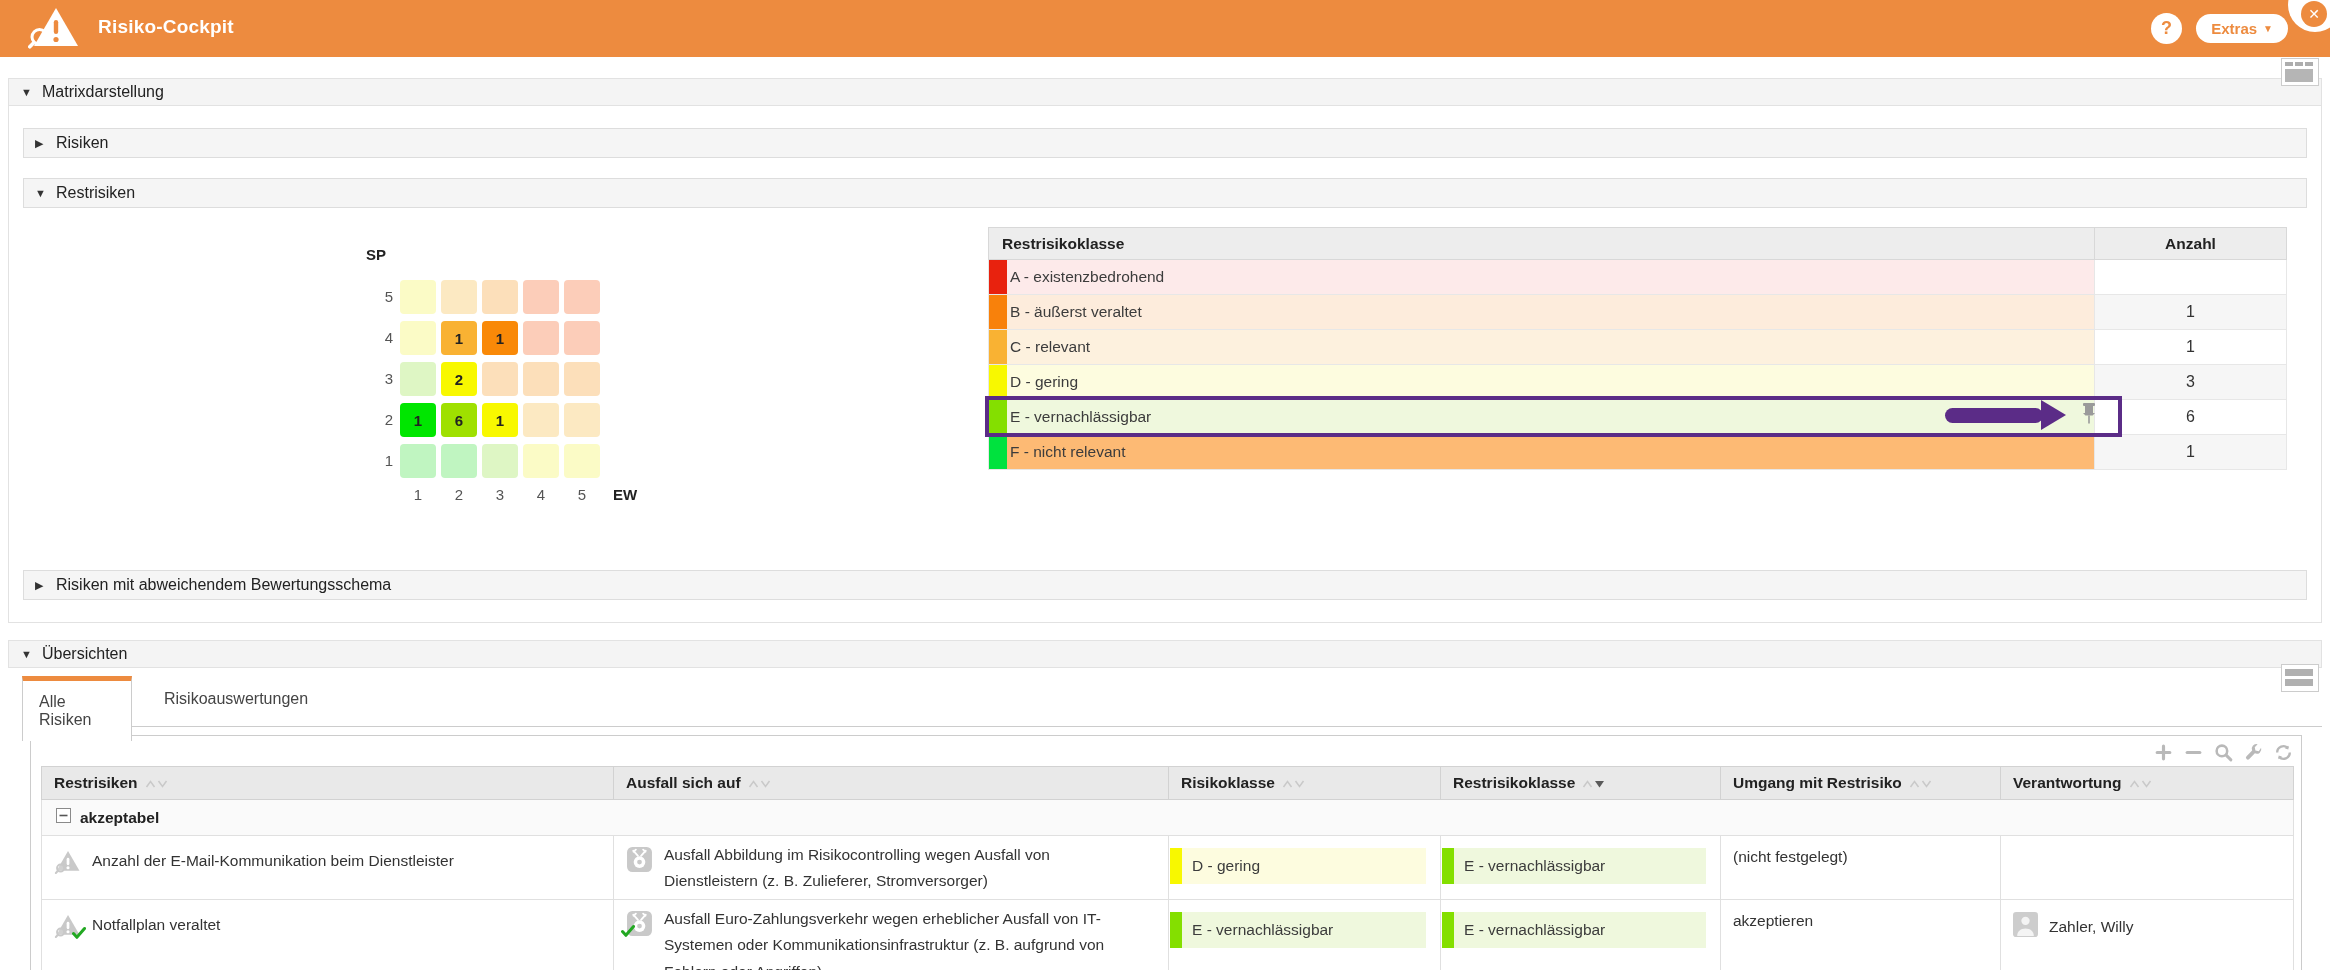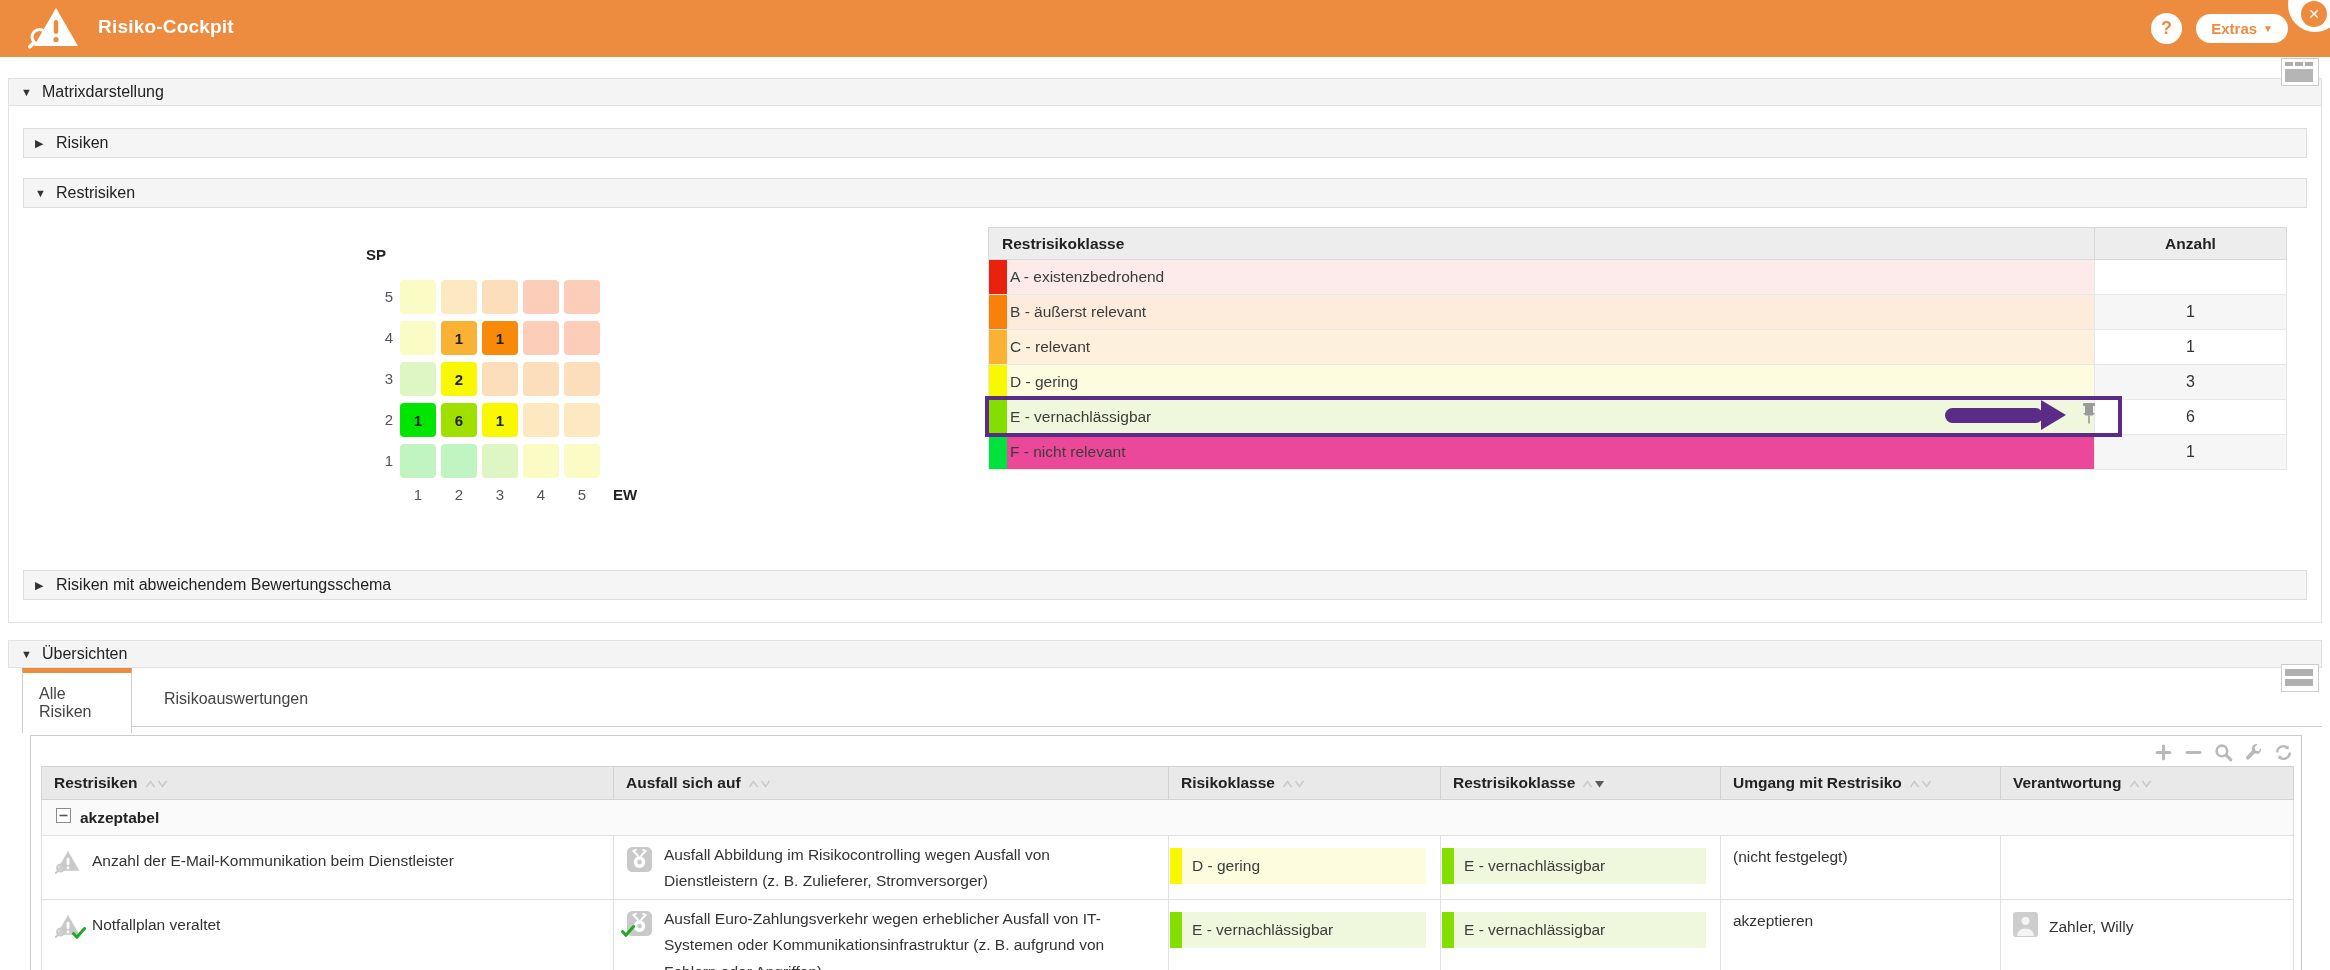--- a/index.html
+++ b/index.html
@@ -62,21 +62,21 @@
   .hl-arrow{position:absolute;left:1922px;top:192px;display:flex;align-items:center;z-index:6;}
   .hl-shaft{width:98px;height:15px;background:#5b2c87;border-radius:8px;}
   .hl-head{width:0;height:0;border-left:25px solid #5b2c87;border-top:15px solid transparent;
     border-bottom:15px solid transparent;margin-left:-2px;}
   .pin{position:absolute;left:2055px;top:193px;z-index:6;cursor:pointer;}
 
   
   .tabstrip{display:flex;padding-left:14px;height:67px;position:relative;}
   .tab{margin-top:4px;height:55px;border-bottom:1px solid #ccc;display:flex;align-items:center;
     justify-content:center;font-size:16px;color:#444;padding:0 32px;cursor:pointer;}
-  .tab-active{margin-top:0;height:65px;width:110px;background:#fff;border:1px solid #ccc;
+  .tab-active{margin-top:8px;height:65px;width:110px;background:#fff;border:1px solid #ccc;
     border-top:5px solid #ed8b3f;border-bottom:none;z-index:2;display:flex;align-items:center;
     justify-content:center;font-size:16px;color:#444;padding:16px;cursor:default;}
   .tab-fill{margin-top:4px;height:55px;flex:1;border-bottom:1px solid #ccc;}
 
   .content-box{position:absolute;left:22px;top:95px;width:2272px;height:240px;border:1px solid #ccc;background:#fff;}
   .toolbar{position:relative;height:30px;}
   .toolbar-icons{position:absolute;right:8px;top:7px;display:flex;gap:11px;align-items:center;}
   .tool{cursor:pointer;display:flex;}
 
   .grid-table{margin:0 10px;border-collapse:collapse;table-layout:fixed;width:2252px;font-size:15.5px;color:#333;}
@@ -199,41 +199,41 @@
             <div class="c2">Anzahl</div>
           </div>
           <div id="rt-rows">
               <div class="rt-row">
                 <span class="rt-bar" style="background:#e8220e"></span>
                 <span class="rt-label" style="background:#fdeaea">A - existenzbedrohend</span>
                 <span class="rt-count" style="border-left:1px solid #e7e7e7;background:#fff"></span>
               </div>
               <div class="rt-row">
                 <span class="rt-bar" style="background:#f8810b"></span>
-                <span class="rt-label" style="background:#fdecdc">B - äußerst relevant</span>
+                <span class="rt-label" style="background:#fdecdc">B - äußerst veraltet</span>
                 <span class="rt-count" style="border-left:1px solid #e7e7e7;background:#f6f6f6">1</span>
               </div>
               <div class="rt-row">
                 <span class="rt-bar" style="background:#f9b233"></span>
                 <span class="rt-label" style="background:#fdf1de">C - relevant</span>
                 <span class="rt-count" style="border-left:1px solid #e7e7e7;background:#fff">1</span>
               </div>
               <div class="rt-row">
                 <span class="rt-bar" style="background:#f8f800"></span>
                 <span class="rt-label" style="background:#fdfcdf">D - gering</span>
                 <span class="rt-count" style="border-left:1px solid #e7e7e7;background:#f6f6f6">3</span>
               </div>
               <div class="rt-row">
                 <span class="rt-bar" style="background:#84df00"></span>
                 <span class="rt-label" style="background:#eff8dd">E - vernachlässigbar</span>
                 <span class="rt-count" style="border-left:1px solid #e7e7e7;background:#fff">6</span>
               </div>
               <div class="rt-row">
                 <span class="rt-bar" style="background:#00e23e"></span>
-                <span class="rt-label" style="background:#ec4899">F - nicht relevant</span>
+                <span class="rt-label" style="background:#fdba74">F - nicht relevant</span>
                 <span class="rt-count" style="border-left:1px solid #e7e7e7;background:#f6f6f6">1</span>
               </div>
             </div>
         </div>
 
         <div class="hl-box"></div>
         <div class="hl-arrow">
           <div class="hl-shaft"></div>
             <div class="hl-head"></div>
         </div>

